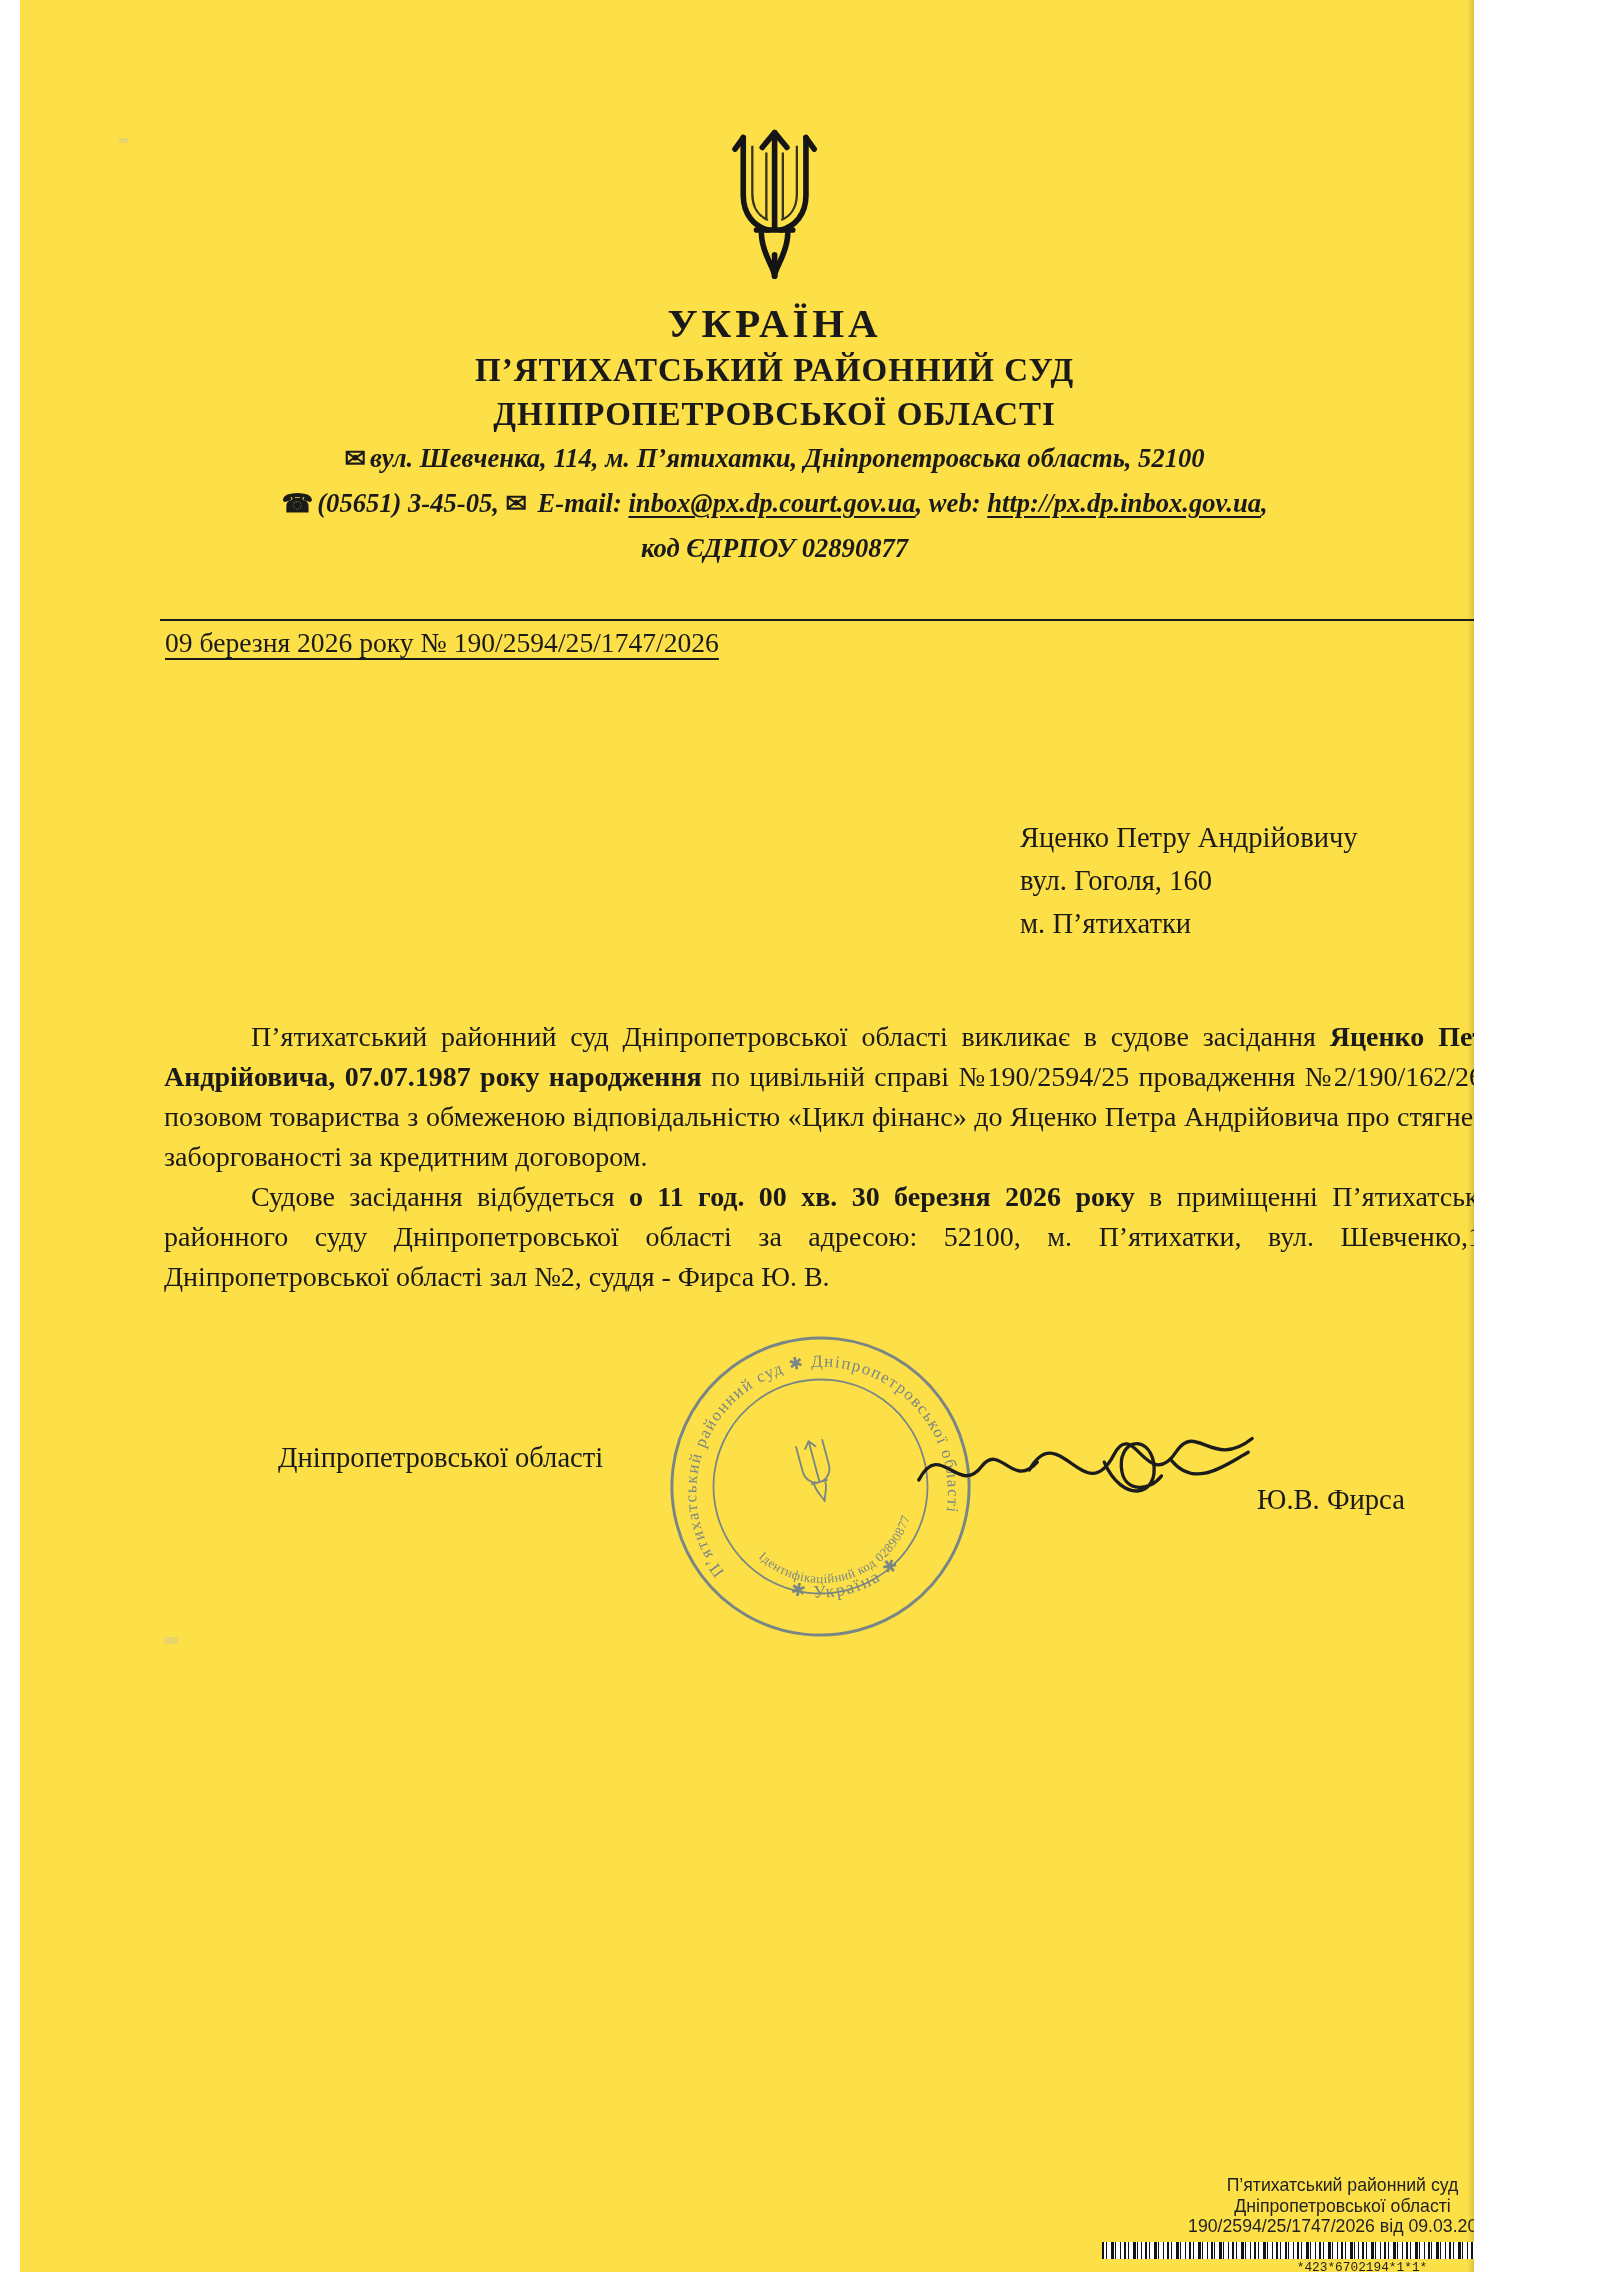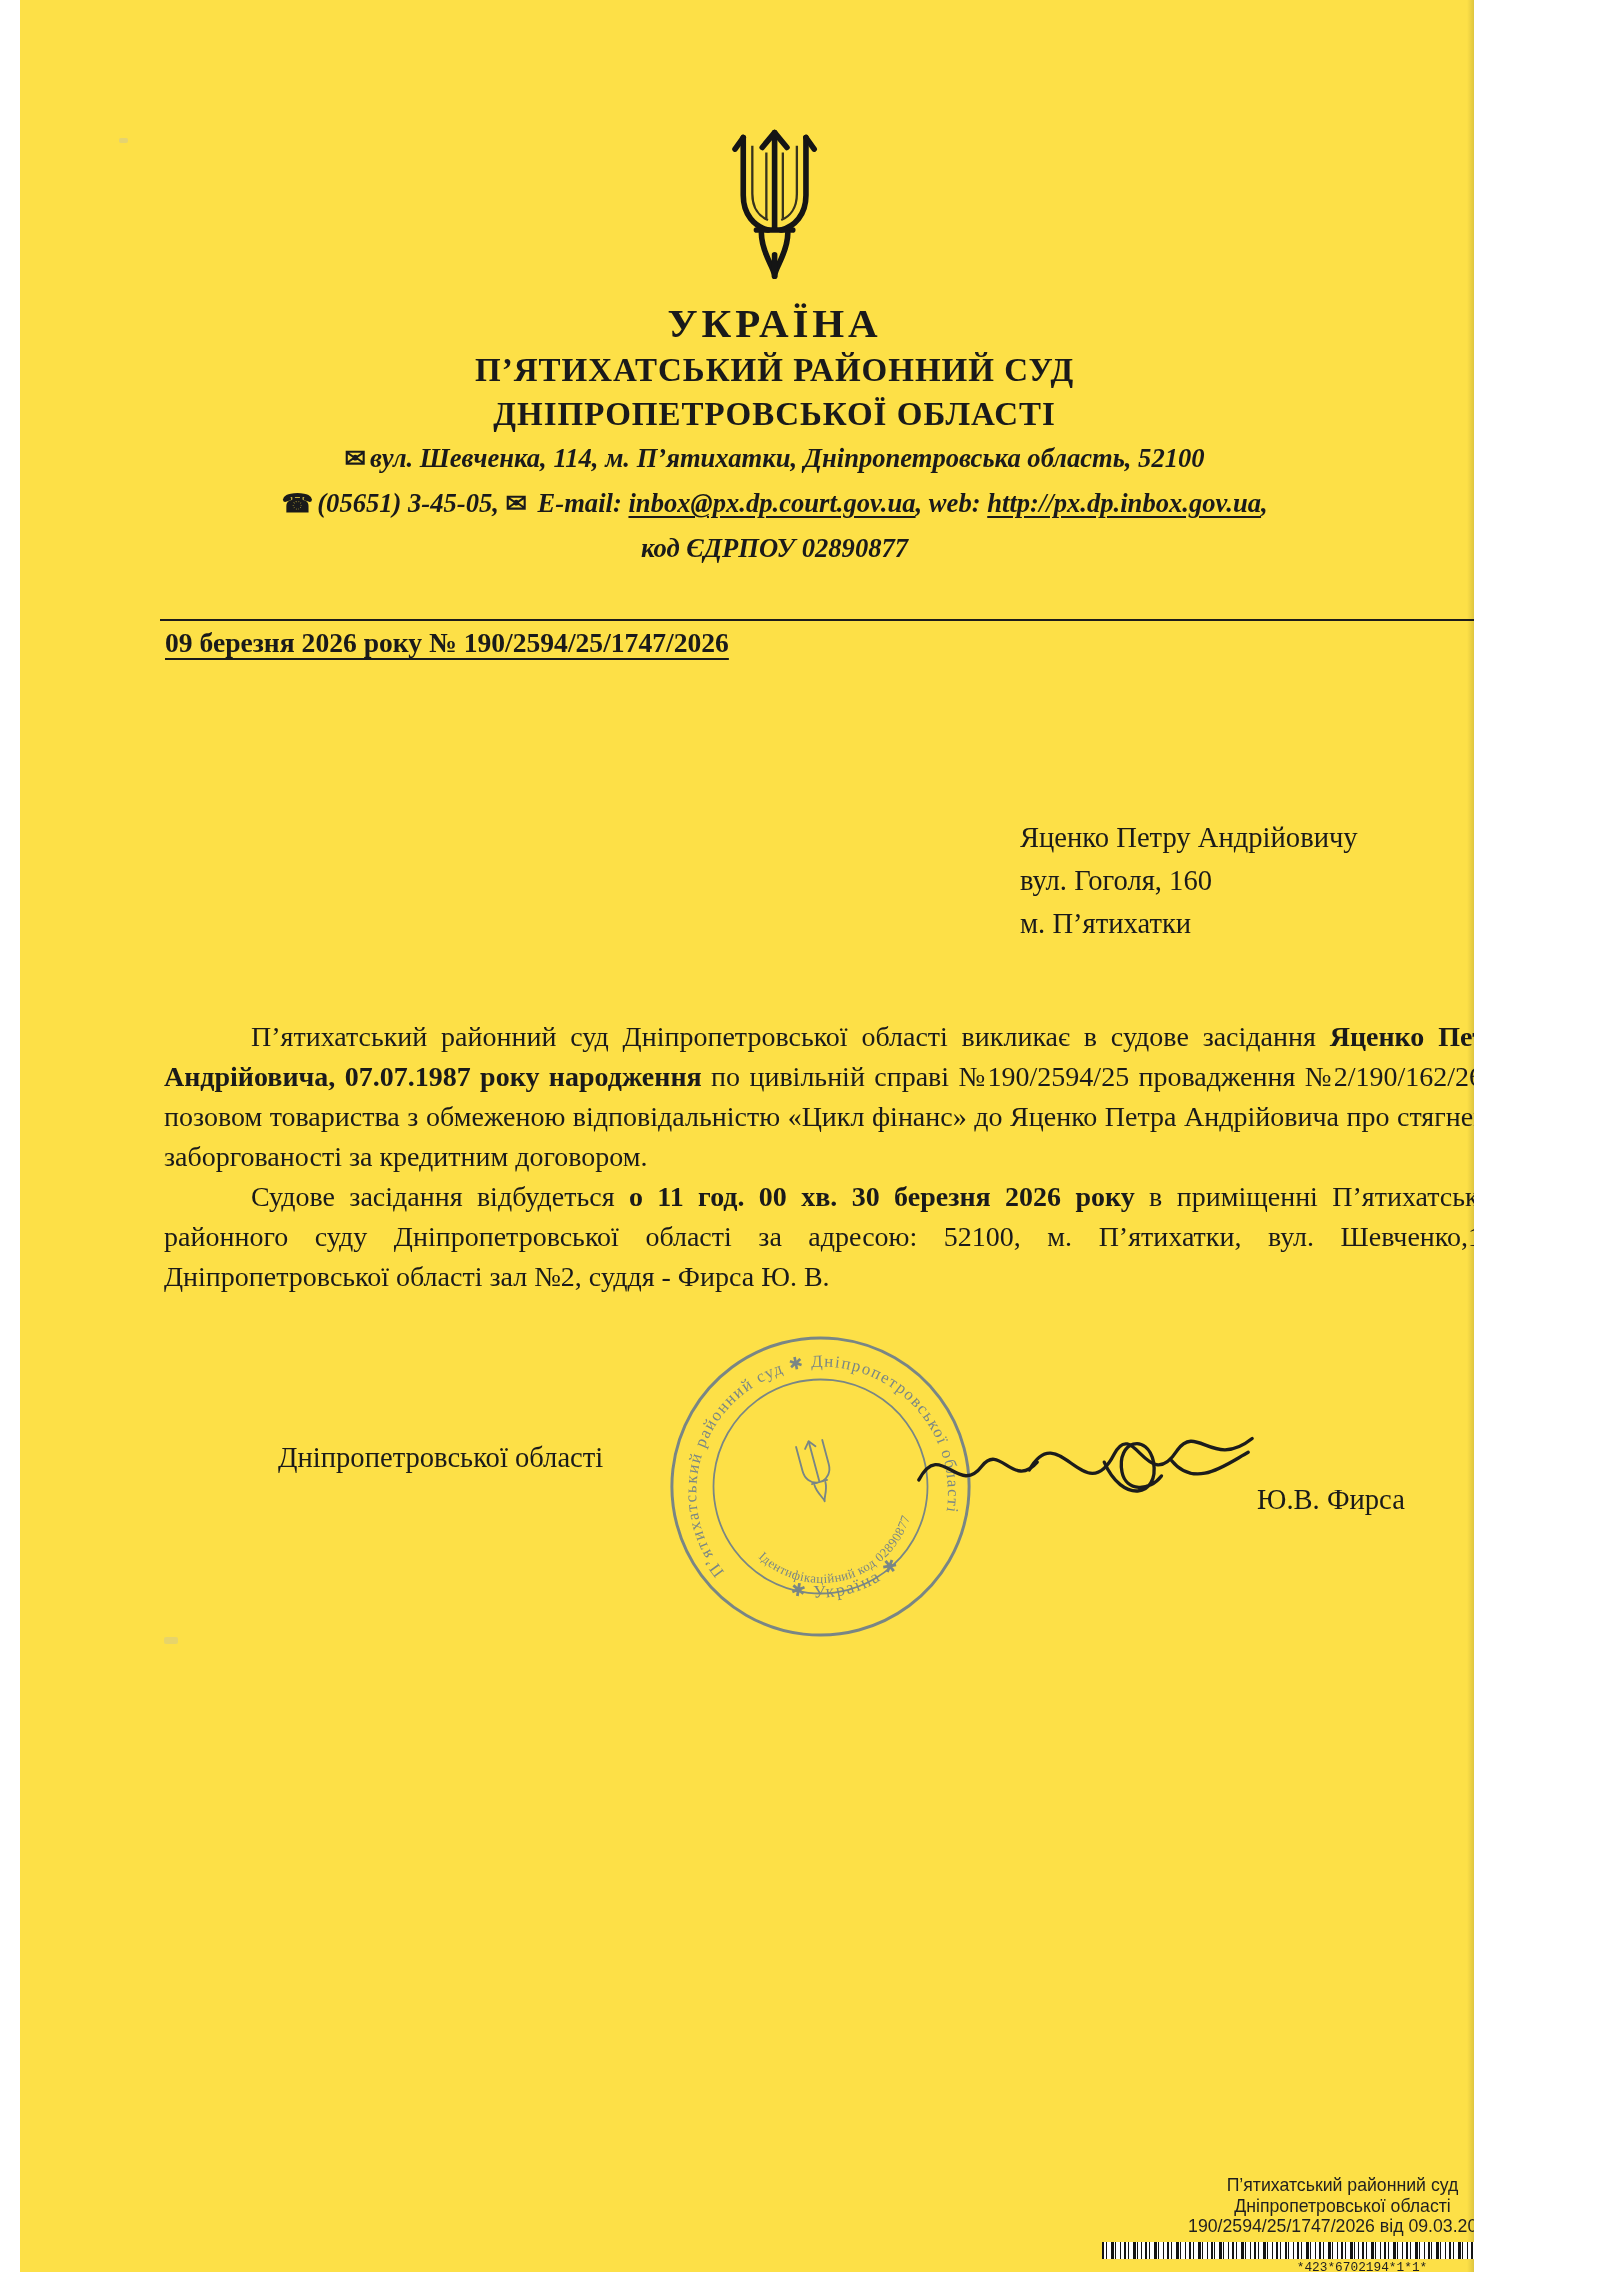--- a/index.html
+++ b/index.html
@@ -34,21 +34,21 @@
   .court-line { font-size: 33px; font-weight: bold; letter-spacing: 1px; line-height: 44px; }
   .lh-contact { font-size: 26.6px; font-weight: bold; font-style: italic; line-height: 44px; }
   .lh-contact .icon { font-style: normal; font-size: 25.6px; padding-right: 3.9px; }
   .u { text-decoration: underline; text-decoration-thickness: 1.5px; text-underline-offset: 3.9px; }
 
   
   .rule {
     position: absolute; top: 619px; left: 140px; width: 1355px;
     border-top: 2.5px solid #1c1c1c;
   }
-  .refline { position: absolute; top: 627px; left: 145px; font-size: 27.6px; font-weight: bold; }
+  .refline { position: absolute; top: 627px; left: 145px; font-size: 27.6px; }
   .refline .u { text-underline-offset: 5.9px; }
 
   
   .recipient { position: absolute; top: 816px; left: 1000px; font-size: 28.6px; line-height: 43px; }
 
   
   .body-block {
     position: absolute; top: 1017px; left: 144px; width: 1352px;
     font-size: 28px; line-height: 40px; text-align: justify;
   }

